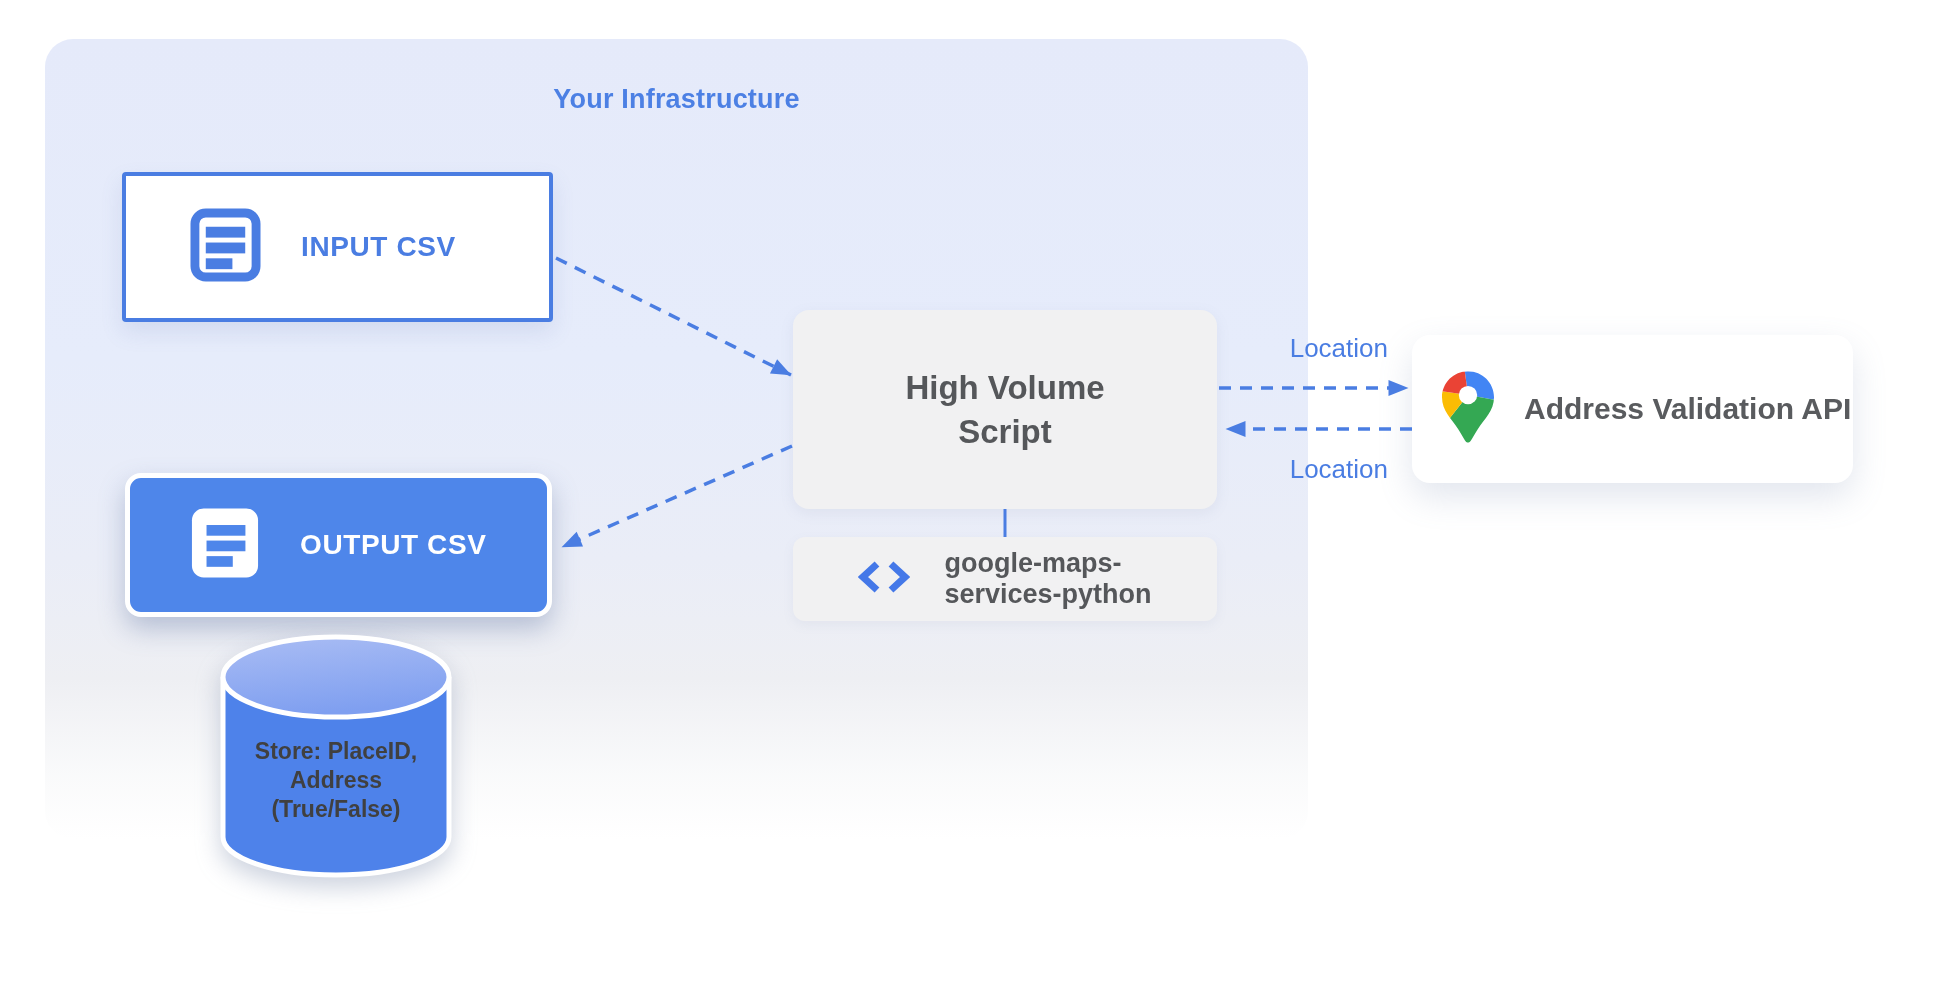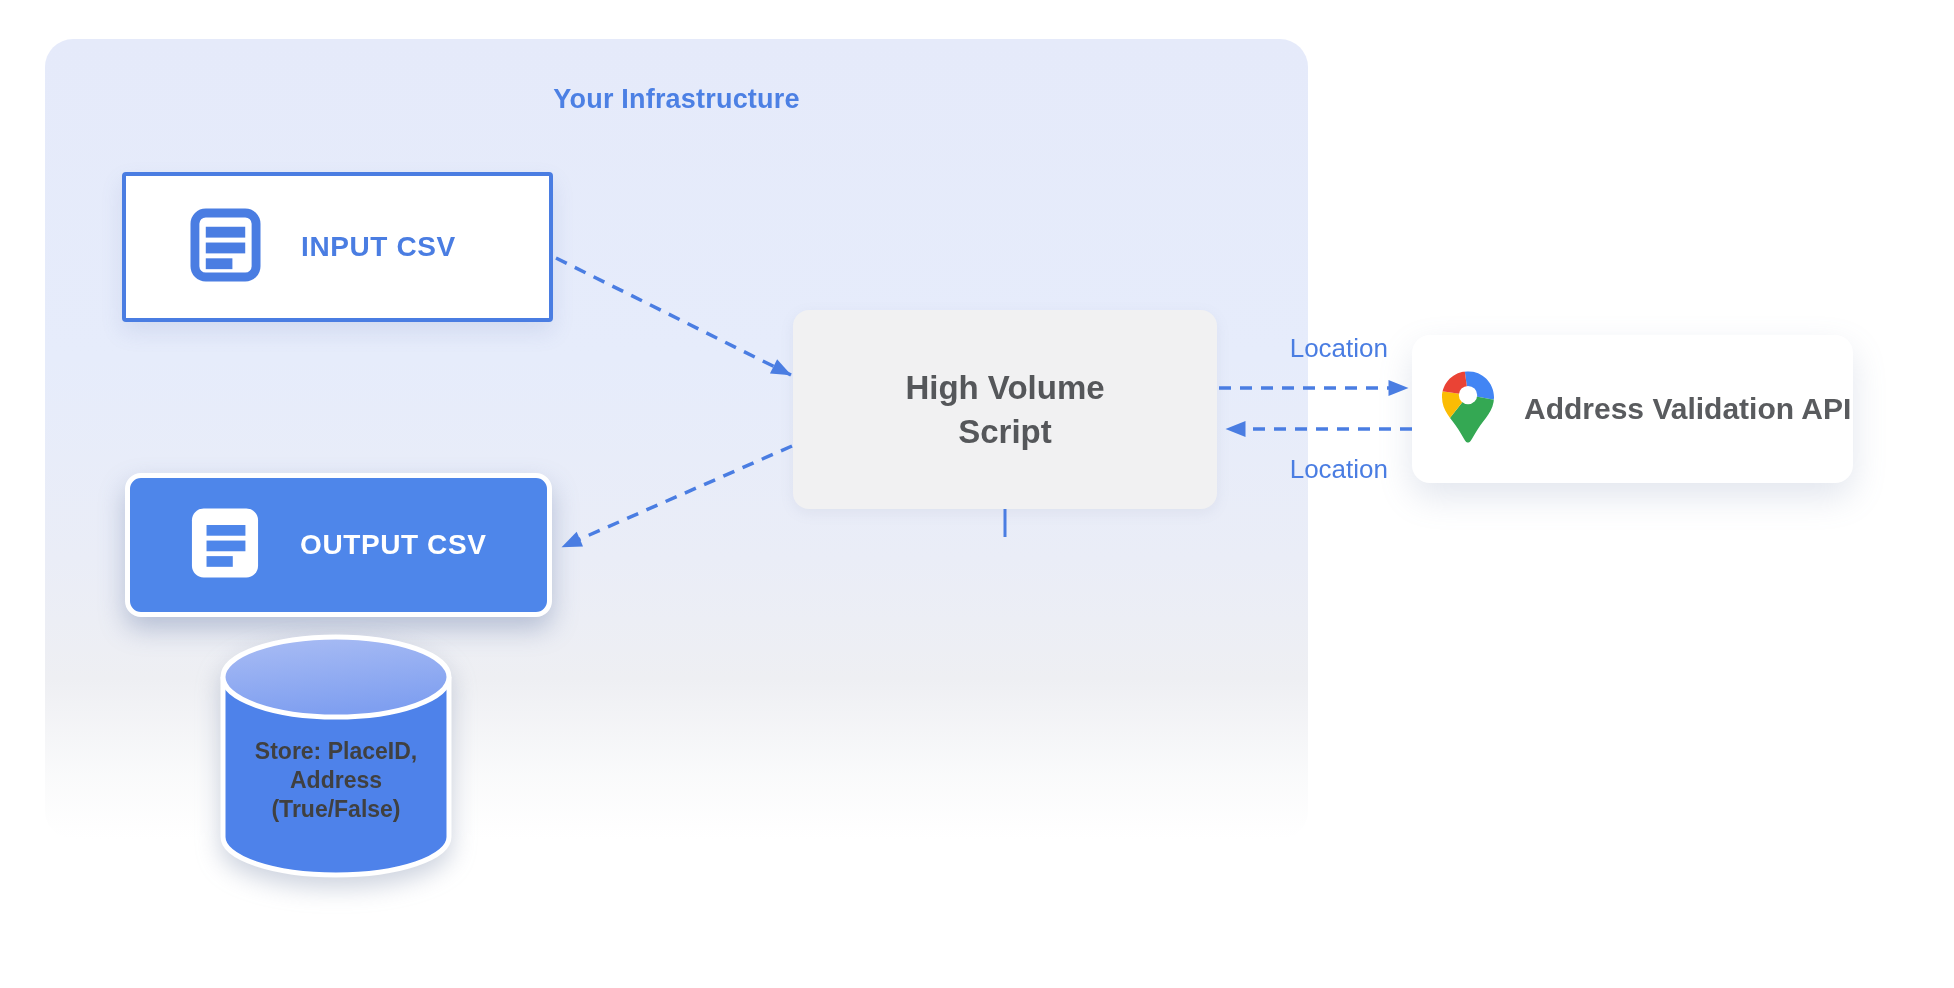--- a/index.html
+++ b/index.html
@@ -143,20 +143,32 @@
       <div>Address</div>
       <div>(True/False)</div>
     </div>
   </div>
 
   <div class="node node-script">
     <div>High Volume</div>
     <div>Script</div>
   </div>
 
+  <div class="node node-library">
+    <span>
+      <svg width="52" height="34" viewBox="0 0 52 34">
+        <polyline points="19,4 5,17 19,30" fill="none" stroke="#4478e8" stroke-width="7" stroke-linecap="butt" stroke-linejoin="miter"></polyline>
+        <polyline points="33,4 47,17 33,30" fill="none" stroke="#4478e8" stroke-width="7" stroke-linecap="butt" stroke-linejoin="miter"></polyline>
+      </svg>
+    </span>
+    <span class="library-label">
+      <div>google-maps-</div>
+      <div>services-python</div>
+    </span>
+  </div>
 
   <div class="node node-api">
     <span>
       <svg width="52" height="72" viewBox="0 0 48 66">
         <defs>
           <clipPath id="pinClip">
             <path d="M24,0 C10.75,0 0,10.75 0,24 c0,12.5 8.6,19.6 15,29.5 C19.5,60.4 21.5,66 24,66 c2.5,0 4.5,-5.6 9,-12.5 C39.4,43.6 48,36.5 48,24 C48,10.75 37.25,0 24,0 Z"></path>
           </clipPath>
         </defs>
         <g clip-path="url(#pinClip)">

